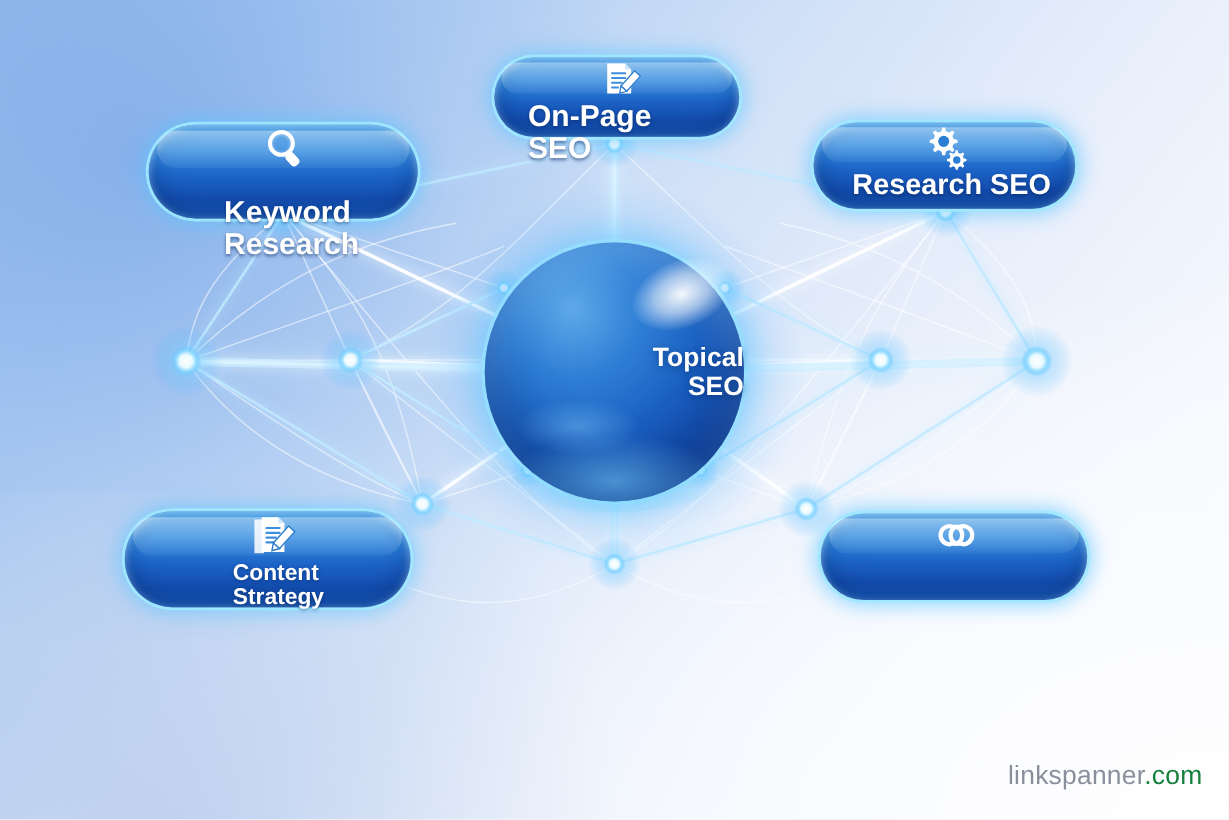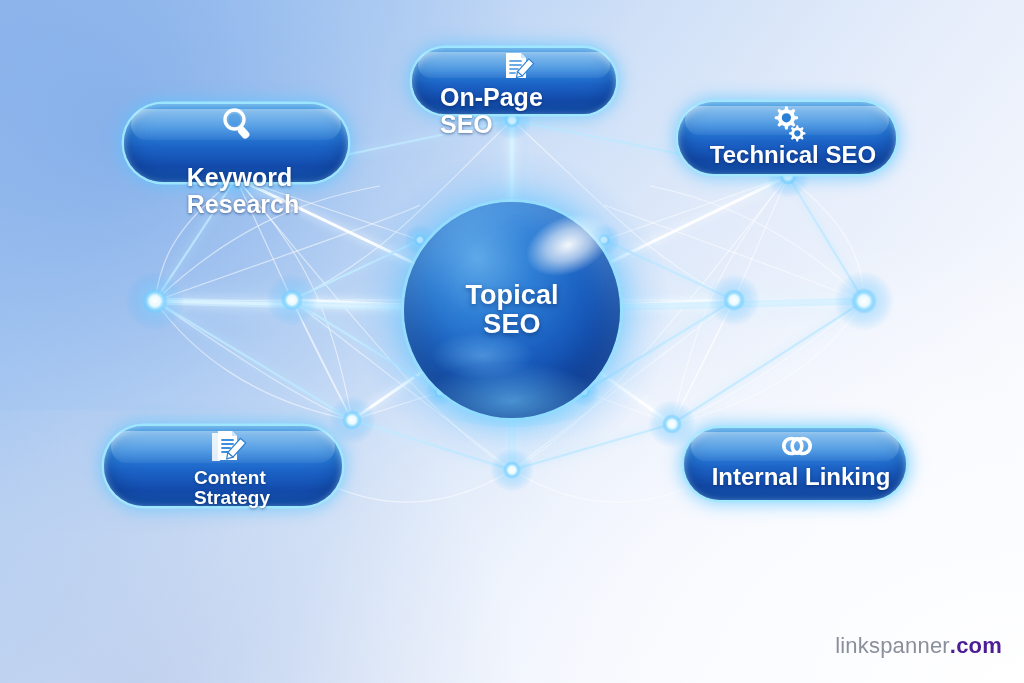--- a/index.html
+++ b/index.html
@@ -111,24 +111,24 @@
     width: 84%;
     height: 30%;
     border-radius: 50%;
     background: radial-gradient(ellipse at 50% 60%, rgba(120,210,255,0.55) 0%, rgba(120,210,255,0) 70%);
   }
   .hub-label {
     position: absolute;
     inset: 0;
     display: flex;
     flex-direction: column;
-    align-items: center;
+    align-items: flex-end;
     justify-content: center;
     color: #ffffff;
-    font-size: 27px;
+    font-size: 22px;
     font-weight: bold;
     line-height: 1.08;
     letter-spacing: 0.1px;
     text-shadow: 0 2px 5px rgba(5,40,100,0.55);
   }
   .hub-label span { display: block; }
   
   .pill {
     position: absolute;
     display: flex;
@@ -186,21 +186,21 @@
 
   
   .watermark {
     position: absolute;
     right: 22px;
     bottom: 24px;
     font-size: 22px;
     letter-spacing: 0.2px;
     color: #8a8f9c;
   }
-  .watermark .dim { color: #4c1d95; font-weight: bold; }
+  .watermark .dim { color: #15803d; }
 </style>
 </head>
 <body>
 
 <div id="canvas">
 
   <div class="bg-base"></div>
   <div class="bg-tint-left"></div>
   <div class="bg-tint-bottom"></div>
 
@@ -400,21 +400,21 @@
         <g fill="#ffffff">
           <path d="M16.2 4.2l2.4.0 .7 3.2 2.6 1.1 2.8-1.7 1.7 1.7-1.7 2.8 1.1 2.6 3.2 .7v2.4l-3.2 .7-1.1 2.6 1.7 2.8-1.7 1.7-2.8-1.7-2.6 1.1-.7 3.2h-2.4l-.7-3.2-2.6-1.1-2.8 1.7-1.7-1.7 1.7-2.8-1.1-2.6-3.2-.7v-2.4l3.2-.7 1.1-2.6-1.7-2.8 1.7-1.7 2.8 1.7 2.6-1.1z"></path>
         </g>
         <circle cx="17.4" cy="15.8" r="4.6" fill="#2a7ed4"></circle>
         <g fill="#ffffff">
           <path d="M27.4 23.2l1.7.0 .5 2.2 1.8 .8 2-1.2 1.2 1.2-1.2 2 .8 1.8 2.2 .5v1.7l-2.2 .5-.8 1.8 1.2 2-1.2 1.2-2-1.2-1.8 .8-.5 2.2h-1.7l-.5-2.2-1.8-.8-2 1.2-1.2-1.2 1.2-2-.8-1.8-2.2-.5v-1.7l2.2-.5 .8-1.8-1.2-2 1.2-1.2 2 1.2 1.8-.8z"></path>
         </g>
         <circle cx="28.3" cy="31.3" r="3.1" fill="#2a7ed4"></circle>
       </svg>
     </span>
-    <span class="pill-text">Technical SEO</span>
+    <span class="pill-text">Research SEO</span>
   </div>
 
   <div class="pill" id="pill-content">
     <span class="pill-icon">
       <svg width="42" height="42" viewBox="0 0 42 42">
         <path d="M6 7h8v28H6z" fill="#ffffff" opacity="0.85"></path>
         <path d="M12 5h14l5 5v24H12z" fill="#ffffff"></path>
         <path d="M26 5l5 5h-5z" fill="#cfe6fb"></path>
         <g stroke="#3d8fdd" stroke-width="1.8" stroke-linecap="round">
           <line x1="16" y1="14" x2="27" y2="14"></line>
@@ -434,20 +434,19 @@
 
   <div class="pill" id="pill-internal">
     <span class="pill-icon">
       <svg width="40" height="36" viewBox="0 0 40 36">
         <g fill="none" stroke="#ffffff" stroke-width="3.6" stroke-linecap="round">
           <path d="M17 11 a7.5 7.5 0 1 0 0 14 h3 a7.5 7.5 0 0 0 0 -14 h-3"></path>
           <path d="M23 25 a7.5 7.5 0 1 0 0 -14 h-3 a7.5 7.5 0 0 0 0 14 h3"></path>
         </g>
       </svg>
     </span>
-    <span class="pill-text">Internal Linking</span>
   </div>
 
   <div class="watermark">
     <span>linkspanner</span><span class="dim">.com</span>
   </div>
 
 </div>
 
 </body></html>

